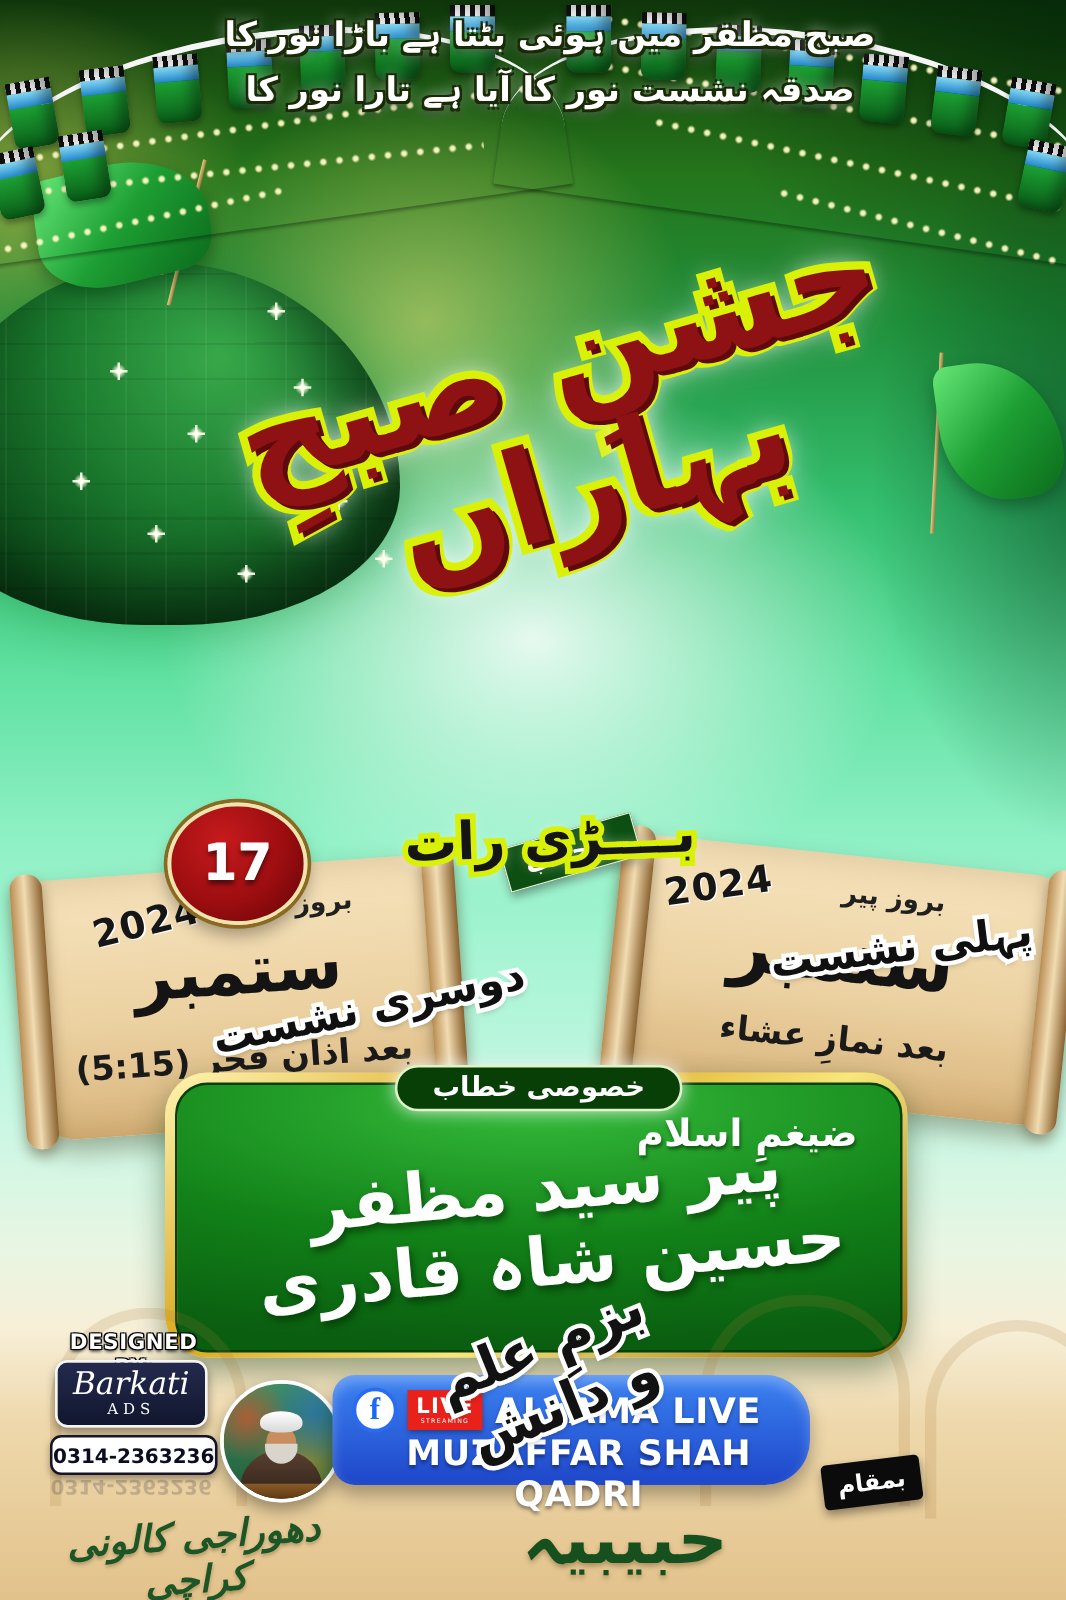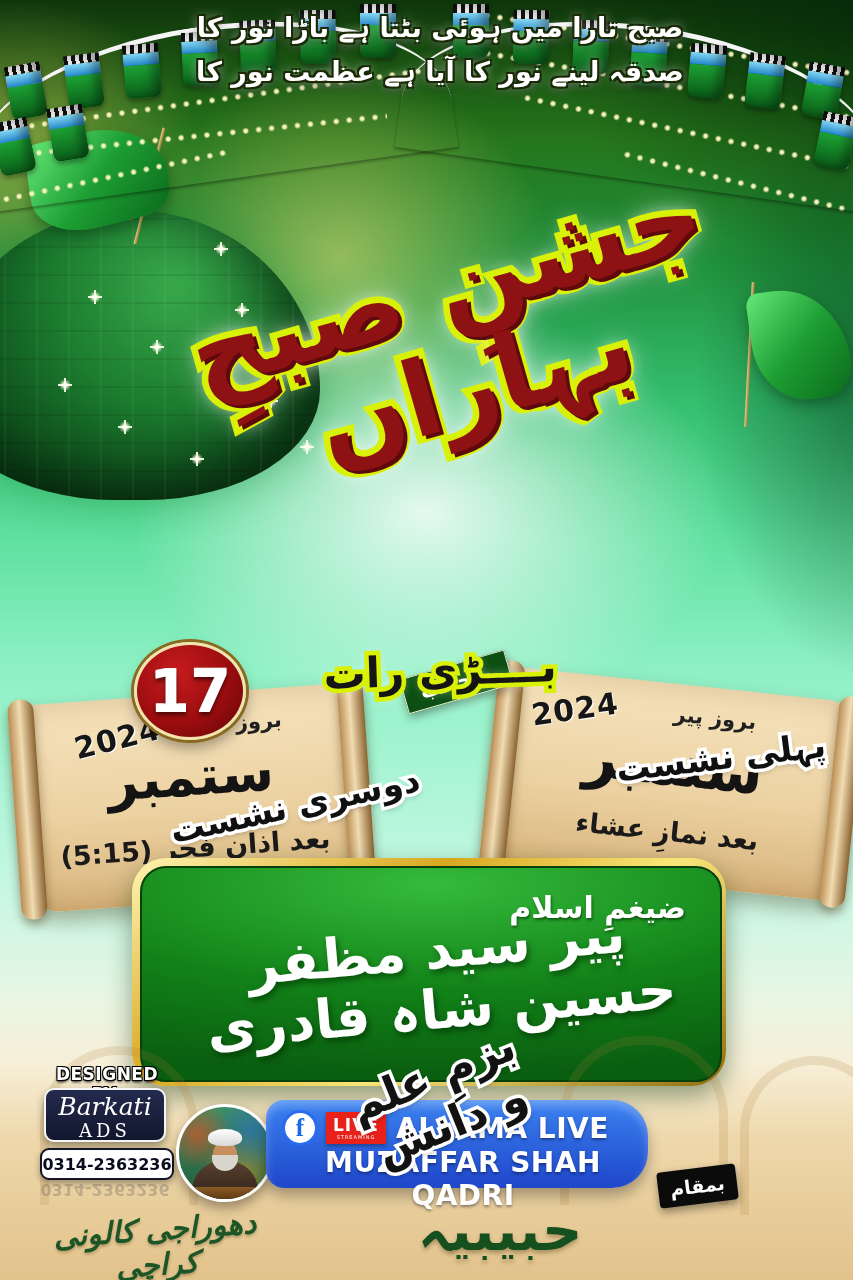--- a/index.html
+++ b/index.html
@@ -99,21 +99,21 @@
   .speaker{color:#fff;font-size:54px;line-height:1.12;text-align:center;
     text-shadow:2px 4px 6px rgba(0,45,0,.6);}
 
   
   .arch{border:9px solid rgba(168,123,58,.35);border-bottom:none;border-radius:80px 80px 0 0;opacity:.5;}
   .designed{color:#fff;font-size:17px;font-weight:bold;letter-spacing:.5px;
     text-shadow:-1px -1px 0 #000,1px -1px 0 #000,-1px 1px 0 #000,1px 1px 0 #000,0 2px 3px #000;}
   .navybox{background:linear-gradient(180deg,#232a4e,#12172e);border:2px solid #f5f5f5;border-radius:10px;
     color:#fff;text-align:center;box-shadow:0 4px 8px rgba(0,0,0,.4);}
   .brand{font-family:"DejaVu Serif","Liberation Serif",serif;font-style:italic;font-size:25px;line-height:1.15;}
-  .brandsub{font-size:18px;letter-spacing:4px;font-family:"DejaVu Serif",serif;margin-top:-2px;}
+  .brandsub{font-size:12px;letter-spacing:4px;font-family:"DejaVu Serif",serif;margin-top:-2px;}
   .phonebox{background:#fff;border:2px solid #15152a;border-radius:9px;color:#0d0d22;font-weight:bold;
     font-size:16px;display:flex;align-items:center;justify-content:center;box-shadow:0 3px 6px rgba(0,0,0,.35);}
   .refl{transform:scaleY(-1);opacity:.22;color:#2a2a40;font-weight:bold;font-size:16px;text-align:center;}
 
   .avatar{border-radius:50%;border:3px solid #fff;box-shadow:0 6px 12px rgba(0,0,0,.35);overflow:hidden;
     background:
       radial-gradient(circle at 20% 30%,rgba(220,80,40,.7),transparent 35%),
       radial-gradient(circle at 80% 25%,rgba(40,110,200,.6),transparent 40%),
       radial-gradient(circle at 70% 70%,rgba(230,160,40,.5),transparent 45%),
       linear-gradient(180deg,#3f8f63,#1f5d3a);}
@@ -210,22 +210,22 @@
     <i class="abs bf" style="left:689px;top:44px;transform:rotate(5deg);"></i>
     <i class="abs bf" style="left:631px;top:32px;transform:rotate(3deg);"></i>
     <i class="abs bf" style="left:573px;top:20px;transform:rotate(2deg);"></i>
     <i class="abs bf" style="left:513px;top:10px;transform:rotate(1deg);"></i>
     <i class="abs bf" style="left:453px;top:4px;"></i>
     <i class="abs bf" style="left:-4px;top:120px;transform:rotate(-12deg);"></i>
     <i class="abs bf" style="left:50px;top:106px;transform:rotate(-9deg);"></i>
     <i class="abs bf" style="left:818px;top:114px;transform:rotate(12deg);"></i>
   </div>
 
-  <div class="abs urdu couplet" style="left:130px;top:12px;width:620px;">صبح تارا میں ہوئی بٹتا ہے باڑا نور کا</div>
-  <div class="abs urdu couplet" style="left:130px;top:56px;width:620px;">صدقہ لینے نور کا آیا ہے عظمت نور کا</div>
+  <div class="abs urdu couplet" style="left:130px;top:12px;width:620px;">صبح مظفر میں ہوئی بٹتا ہے باڑا نور کا</div>
+  <div class="abs urdu couplet" style="left:130px;top:56px;width:620px;">صدقہ نشست نور کا آیا ہے تارا نور کا</div>
 
   <div class="abs urdu stk stk-y title-main" style="left:110px;top:230px;width:700px;transform:rotate(-16deg);" data-text="جشنِ صبحِ بہاراں">جشنِ صبحِ بہاراں</div>
 
   <div class="abs urdu stk stk-y2 subtitle" style="left:300px;top:438px;width:280px;text-align:center;transform:rotate(-2deg);" data-text="بــــڑی رات">بــــڑی رات</div>
 
   <div class="abs urdu stk stk-w shead" style="left:596px;top:480px;width:250px;text-align:center;transform:rotate(-7deg);" data-text="پہلی نشست">پہلی نشست</div>
 
   <div class="abs urdu stk stk-w shead" style="left:160px;top:488px;width:270px;text-align:center;transform:rotate(-12deg);" data-text="دوسری نشست">دوسری نشست</div>
 
   <div class="abs scroll" style="left:498px;top:684px;width:348px;height:200px;transform:rotate(6deg);">
@@ -238,27 +238,28 @@
   </div>
 
   <div class="abs scroll" style="left:24px;top:694px;width:336px;height:208px;transform:rotate(-4deg);">
     <div class="abs scroll-year ltr" style="left:54px;top:22px;transform:rotate(-10deg);">2024</div>
     <div class="abs urdu scroll-weekday" style="left:150px;top:20px;width:120px;text-align:center;">
       <span>بروز</span> <span>مَنگل</span>
     </div>
     <div class="abs urdu scroll-month" style="left:0;top:56px;width:100%;text-align:center;font-size:54px;">ستمبر</div>
     <div class="abs urdu scroll-time" style="left:0;top:138px;width:100%;text-align:center;">بعد اذانِ فجر (5:15)</div>
   </div>
-  <div class="abs daybadge" style="left:134px;top:642px;width:106px;height:92px;font-size:59px;">17</div>
+  <div class="abs daybadge" style="left:134px;top:642px;width:106px;height:92px;font-size:40px;">17</div>
 
   <div class="abs urdu orglabel" style="left:402px;top:664px;transform:rotate(-16deg);">منجانب</div>
   <div class="abs urdu stk stk-w orgname" style="left:352px;top:712px;width:180px;transform:rotate(-22deg);" data-text="بزمِ علم و دانش">بزمِ علم و دانش</div>
 
   <div class="abs gold-frame" style="left:132px;top:858px;width:594px;height:228px;box-sizing:border-box;">
     <div class="green-panel">
+      <div class="sp-badge urdu">خصوصی خطاب</div>
       <div class="abs urdu honorific" style="right:34px;top:22px;">ضیغمِ اسلام</div>
       <div class="abs urdu speaker" style="left:30px;top:52px;width:534px;transform:rotate(-5deg);">پیر سید مظفر حسین شاہ قادری</div>
     </div>
   </div>
 
   <div class="abs arch" style="left:40px;top:1046px;width:140px;height:150px;"></div>
   <div class="abs arch" style="left:560px;top:1036px;width:150px;height:160px;"></div>
   <div class="abs arch" style="left:740px;top:1056px;width:130px;height:150px;"></div>
 
   <div class="abs designed" style="left:42px;top:1064px;width:130px;text-align:center;">DESIGNED BY:</div>

